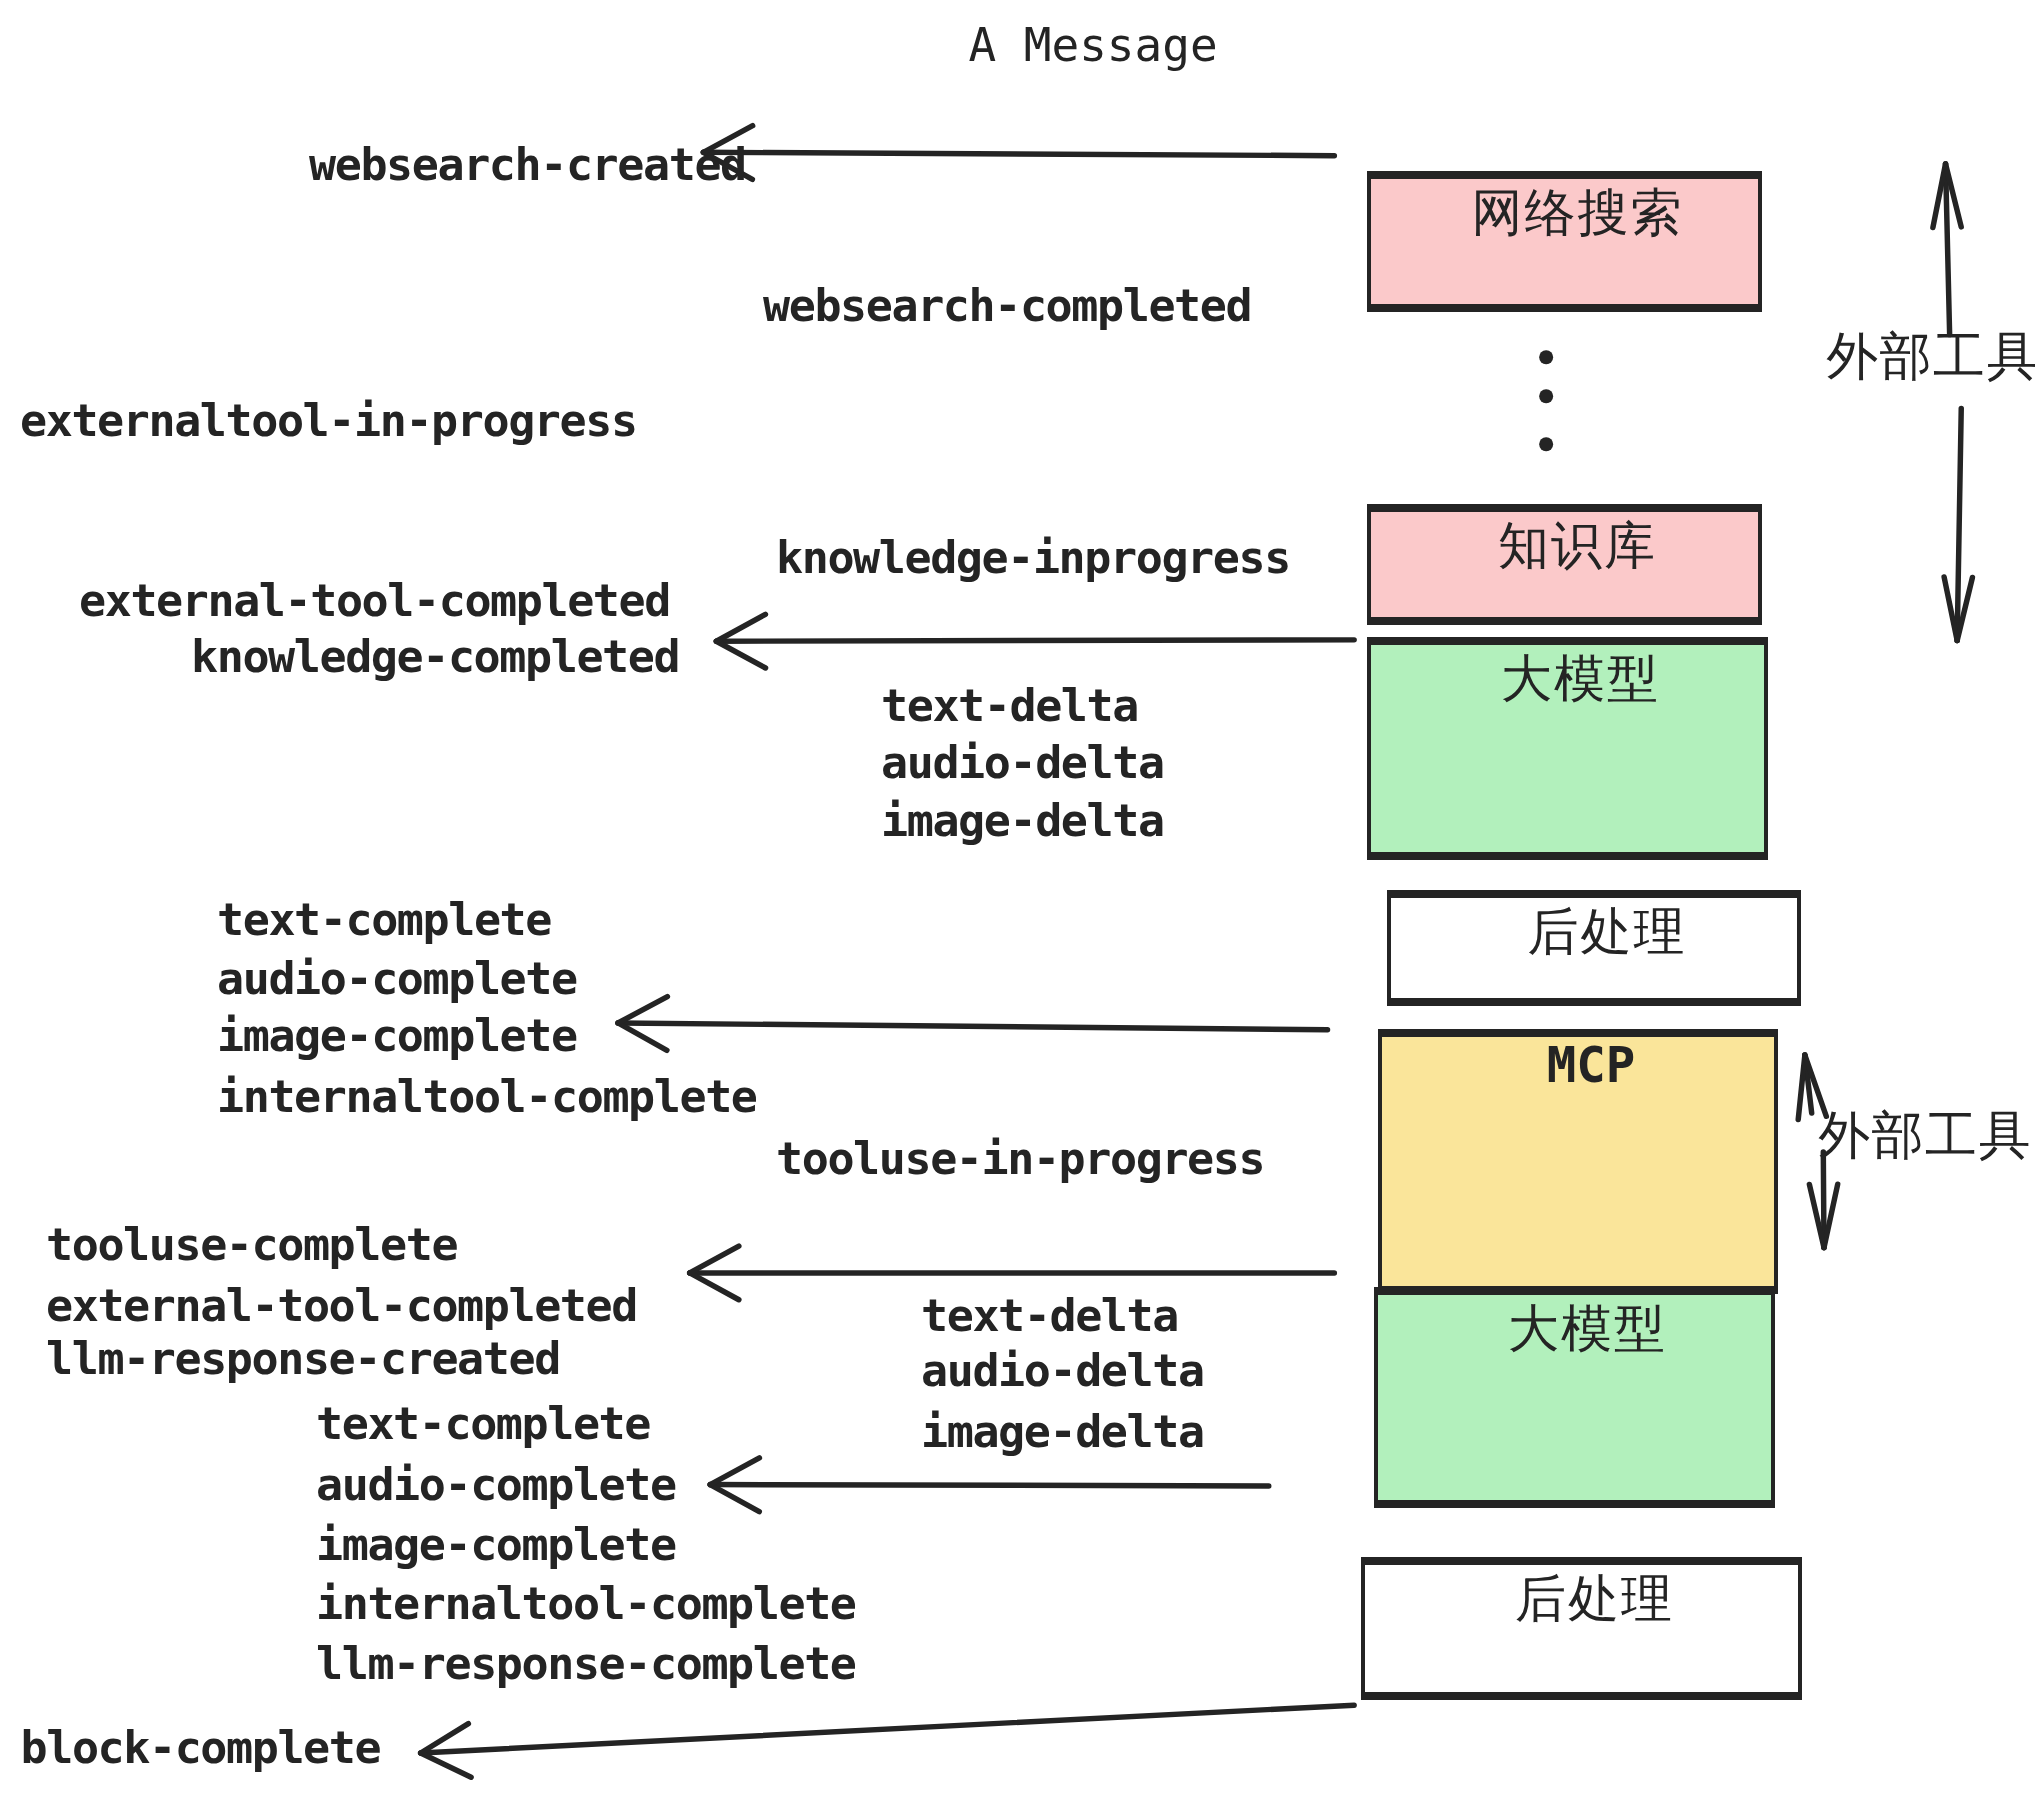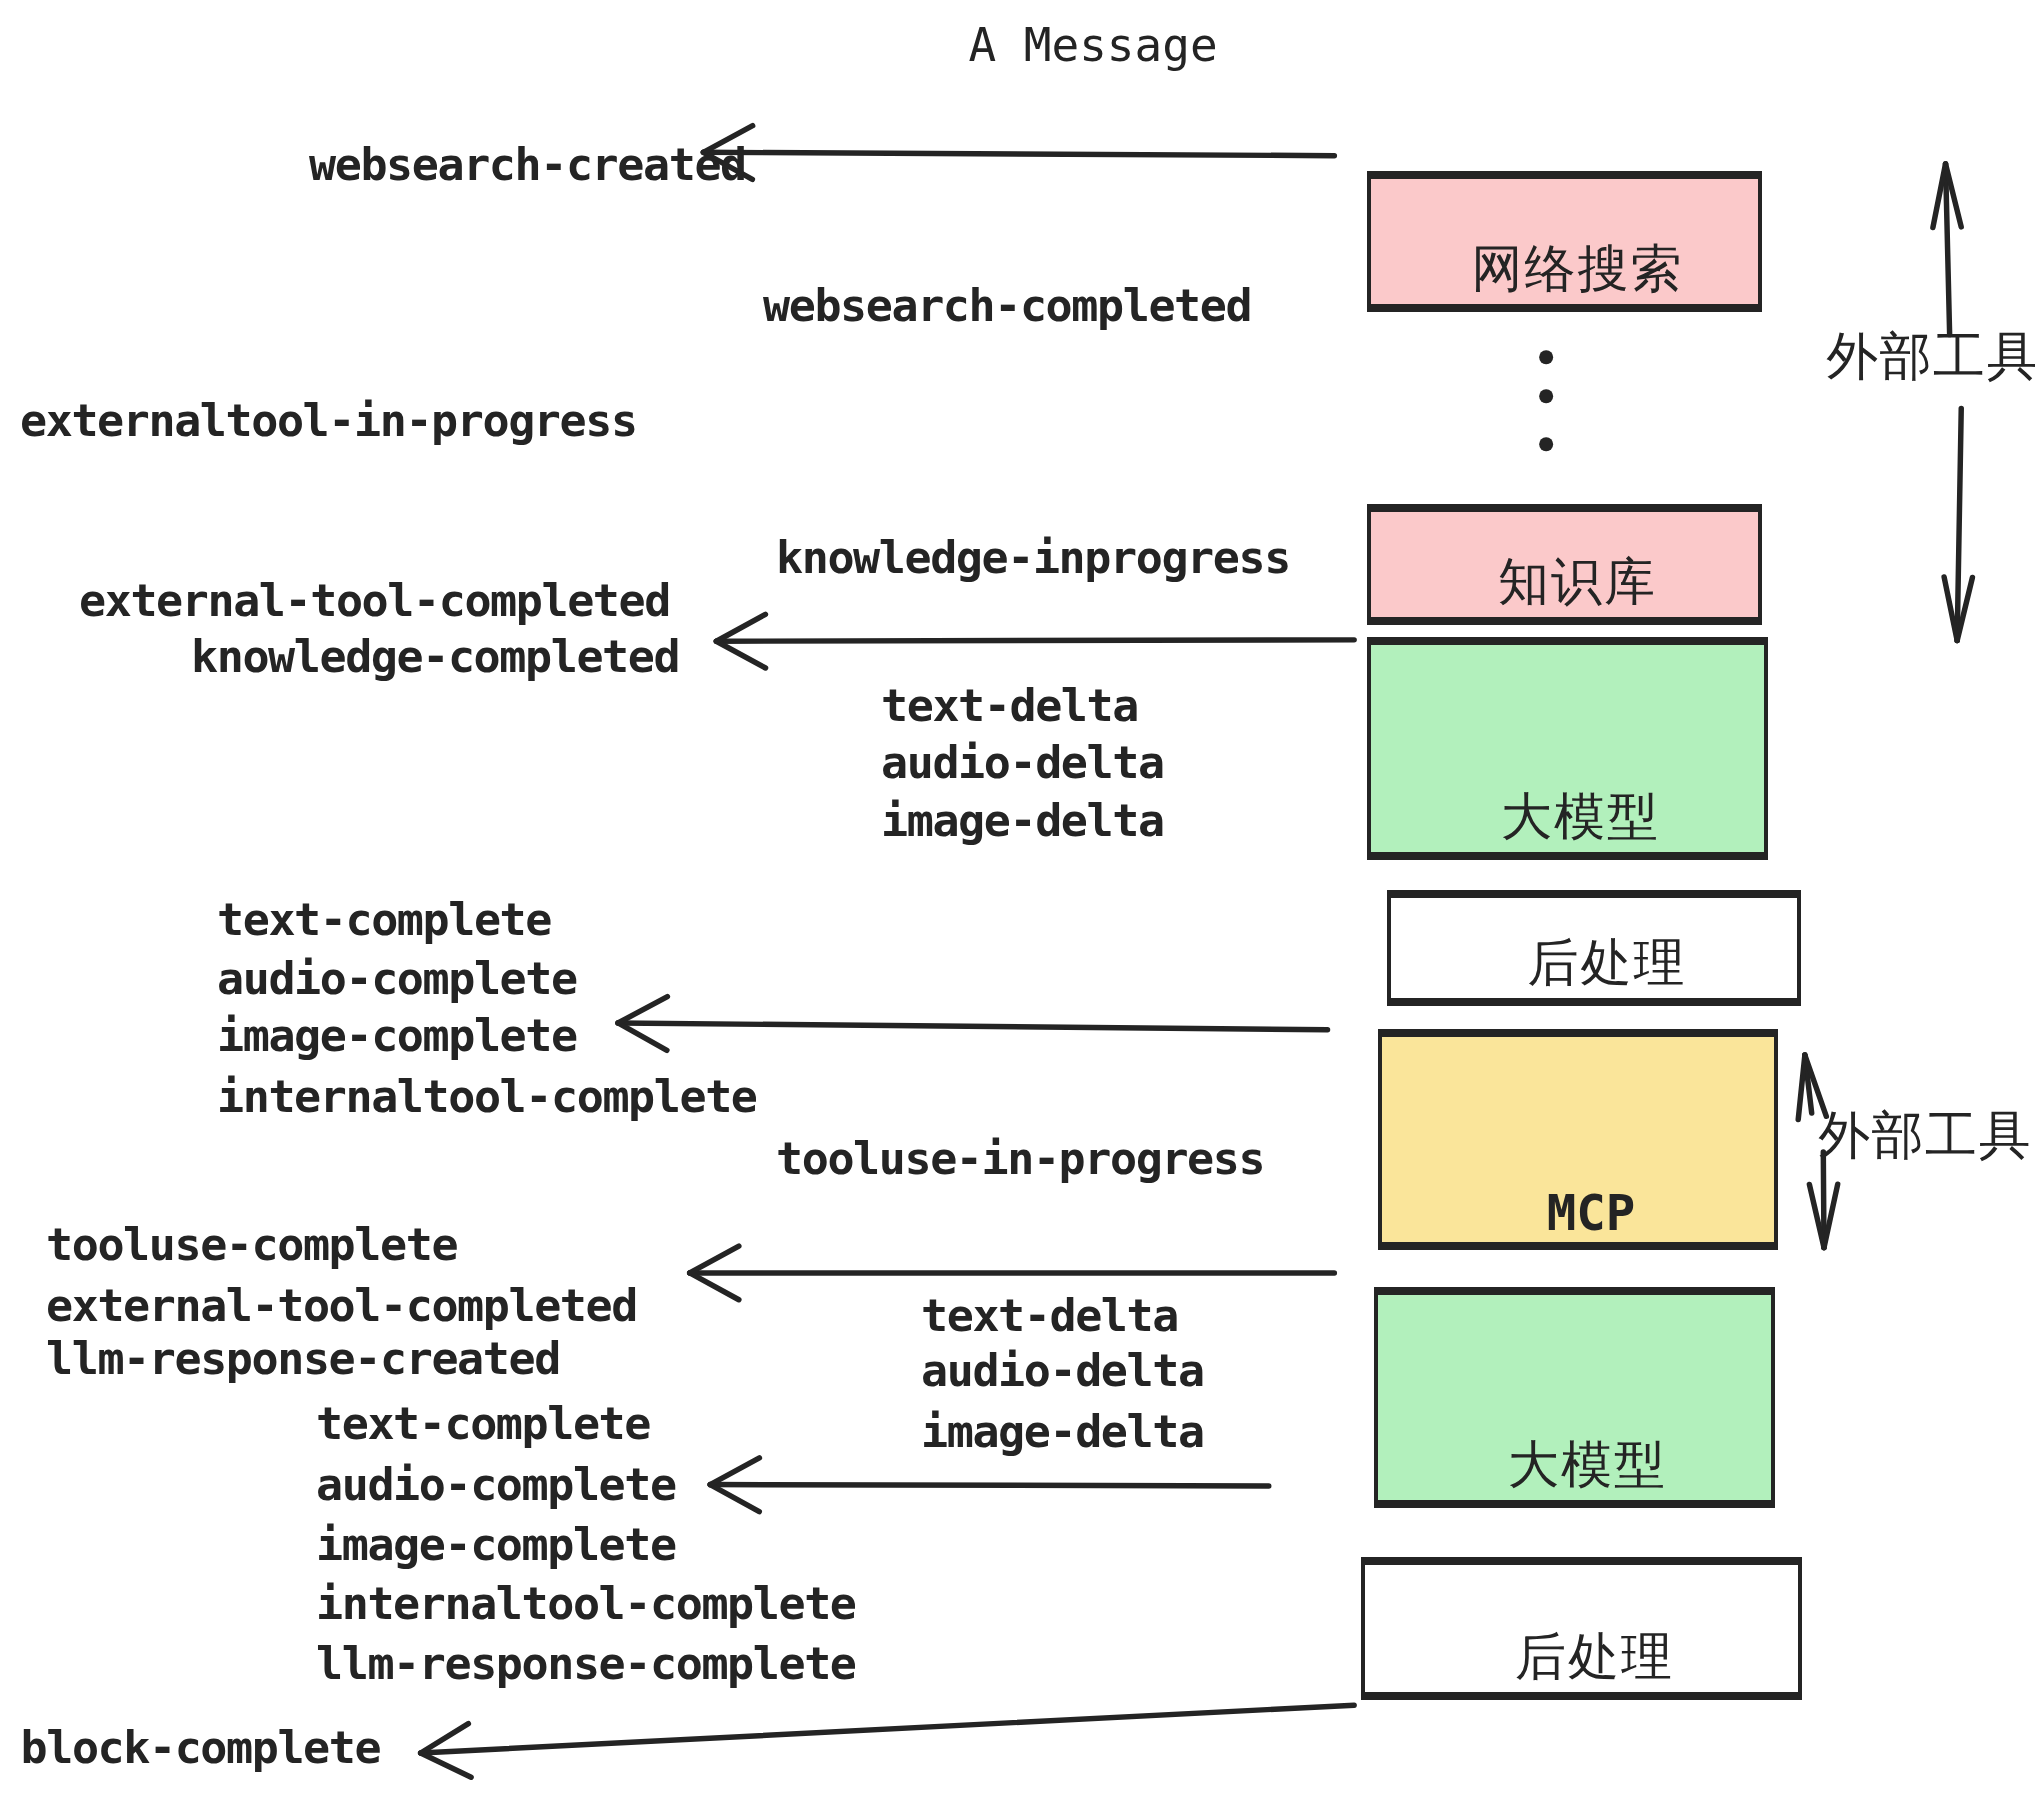--- a/index.html
+++ b/index.html
@@ -12,21 +12,21 @@
     position:absolute;transform:translate(-50%,-50%);
     font-size:46px;font-weight:400;white-space:nowrap;
   }
   .event{
     position:absolute;transform:translateY(-50%);
     font-size:45px;font-weight:700;white-space:nowrap;letter-spacing:-1.4px;
   }
   .box{
     position:absolute;box-sizing:border-box;
     border:4.8px solid #242424;border-top-width:8.2px;border-bottom-width:8.2px;
-    display:flex;align-items:flex-end;justify-content:center;padding-left:26px;
+    display:flex;align-items:flex-start;justify-content:center;padding-left:26px;
   }
   .box-label{
     font-family:"Liberation Sans","DejaVu Sans",sans-serif;
     font-size:51px;font-weight:400;letter-spacing:2px;white-space:nowrap;
   }
   .box-label.mono{
     font-family:"DejaVu Sans Mono",monospace;font-size:49px;font-weight:700;letter-spacing:0;
   }
   .side-label{
     position:absolute;transform:translate(-50%,-50%);
@@ -127,21 +127,21 @@
     </div>
     <div class="box" style="left: 1367px; top: 504px; width: 395px; height: 121px; background: rgb(251, 201, 202);">
       <span class="box-label">知识库</span>
     </div>
     <div class="box" style="left: 1367px; top: 637px; width: 401px; height: 223px; background: rgb(178, 240, 188);">
       <span class="box-label">大模型</span>
     </div>
     <div class="box" style="left: 1387px; top: 890px; width: 414px; height: 116px; background: rgb(255, 255, 255);">
       <span class="box-label">后处理</span>
     </div>
-    <div class="box" style="left: 1378px; top: 1029px; width: 400px; height: 221px; background: rgb(250, 229, 154);">
+    <div class="box" style="left: 1378px; top: 1029px; width: 400px; height: 265px; background: rgb(250, 229, 154);">
       <span class="box-label mono">MCP</span>
     </div>
     <div class="box" style="left: 1374px; top: 1287px; width: 401px; height: 221px; background: rgb(178, 240, 188);">
       <span class="box-label">大模型</span>
     </div>
     <div class="box" style="left: 1361px; top: 1557px; width: 441px; height: 143px; background: rgb(255, 255, 255);">
       <span class="box-label">后处理</span>
     </div>
     <div class="side-label" style="left: 1933px; top: 357px;">外部工具</div>
     <div class="side-label" style="left: 1925px; top: 1136px;">外部工具</div>

